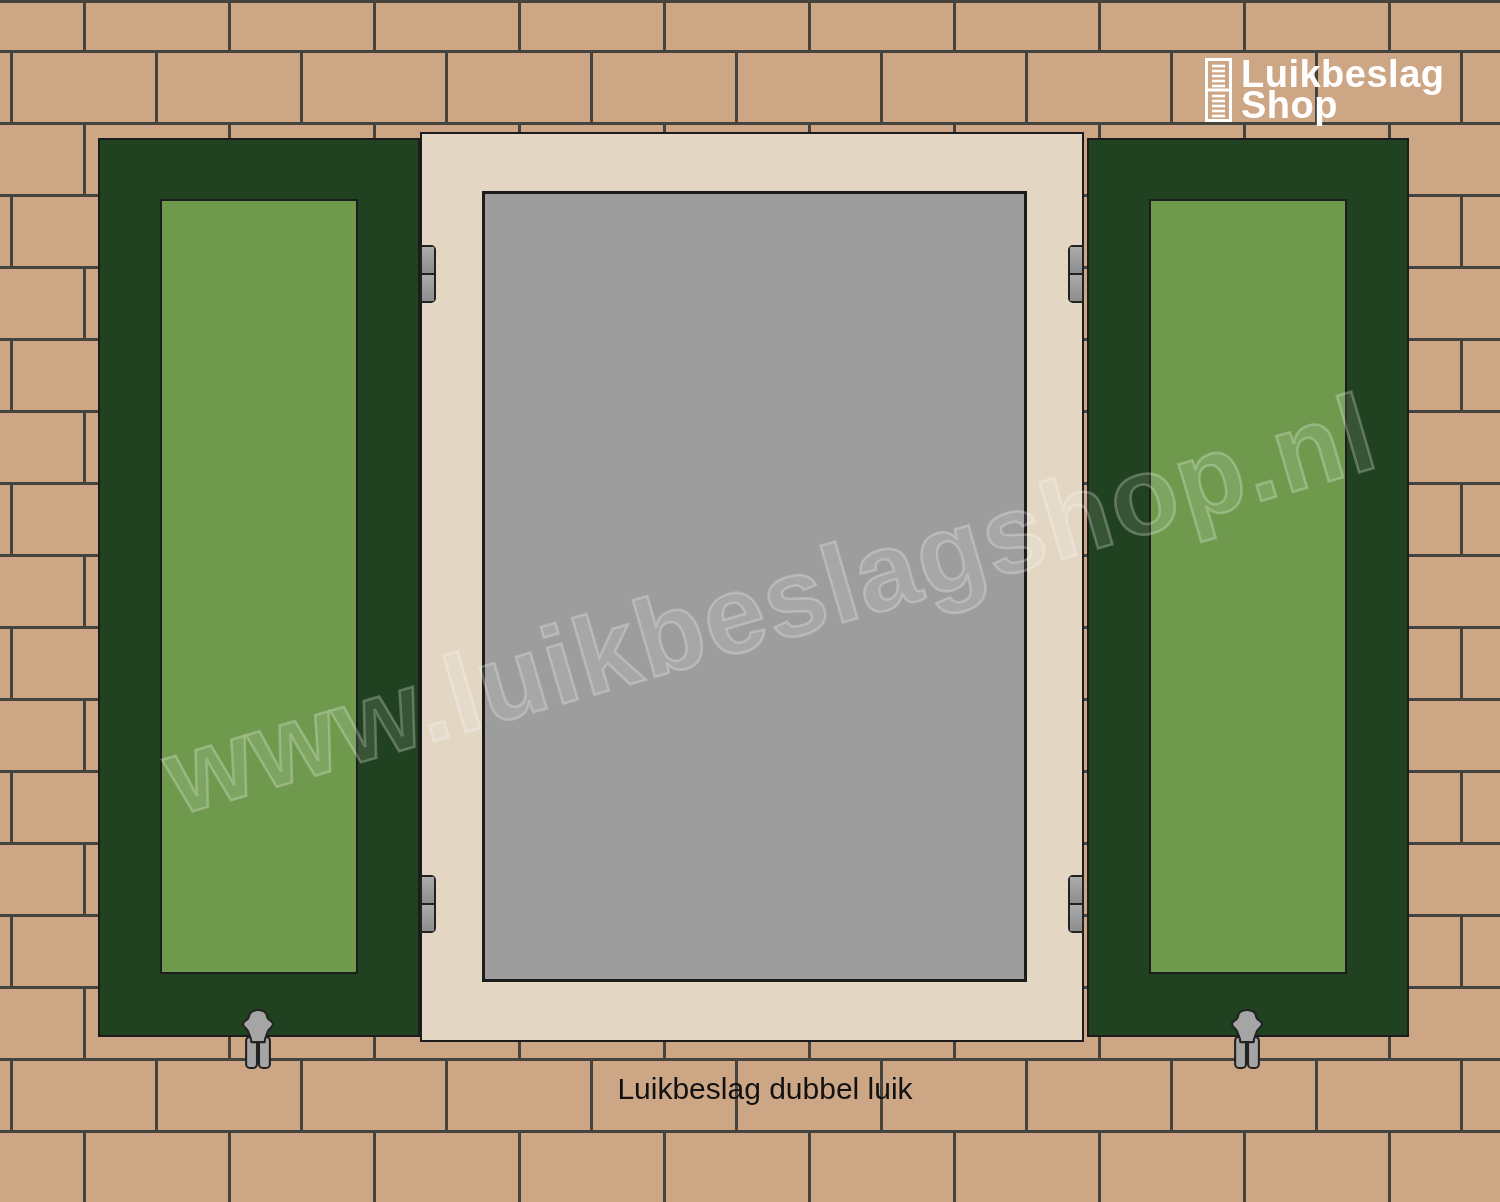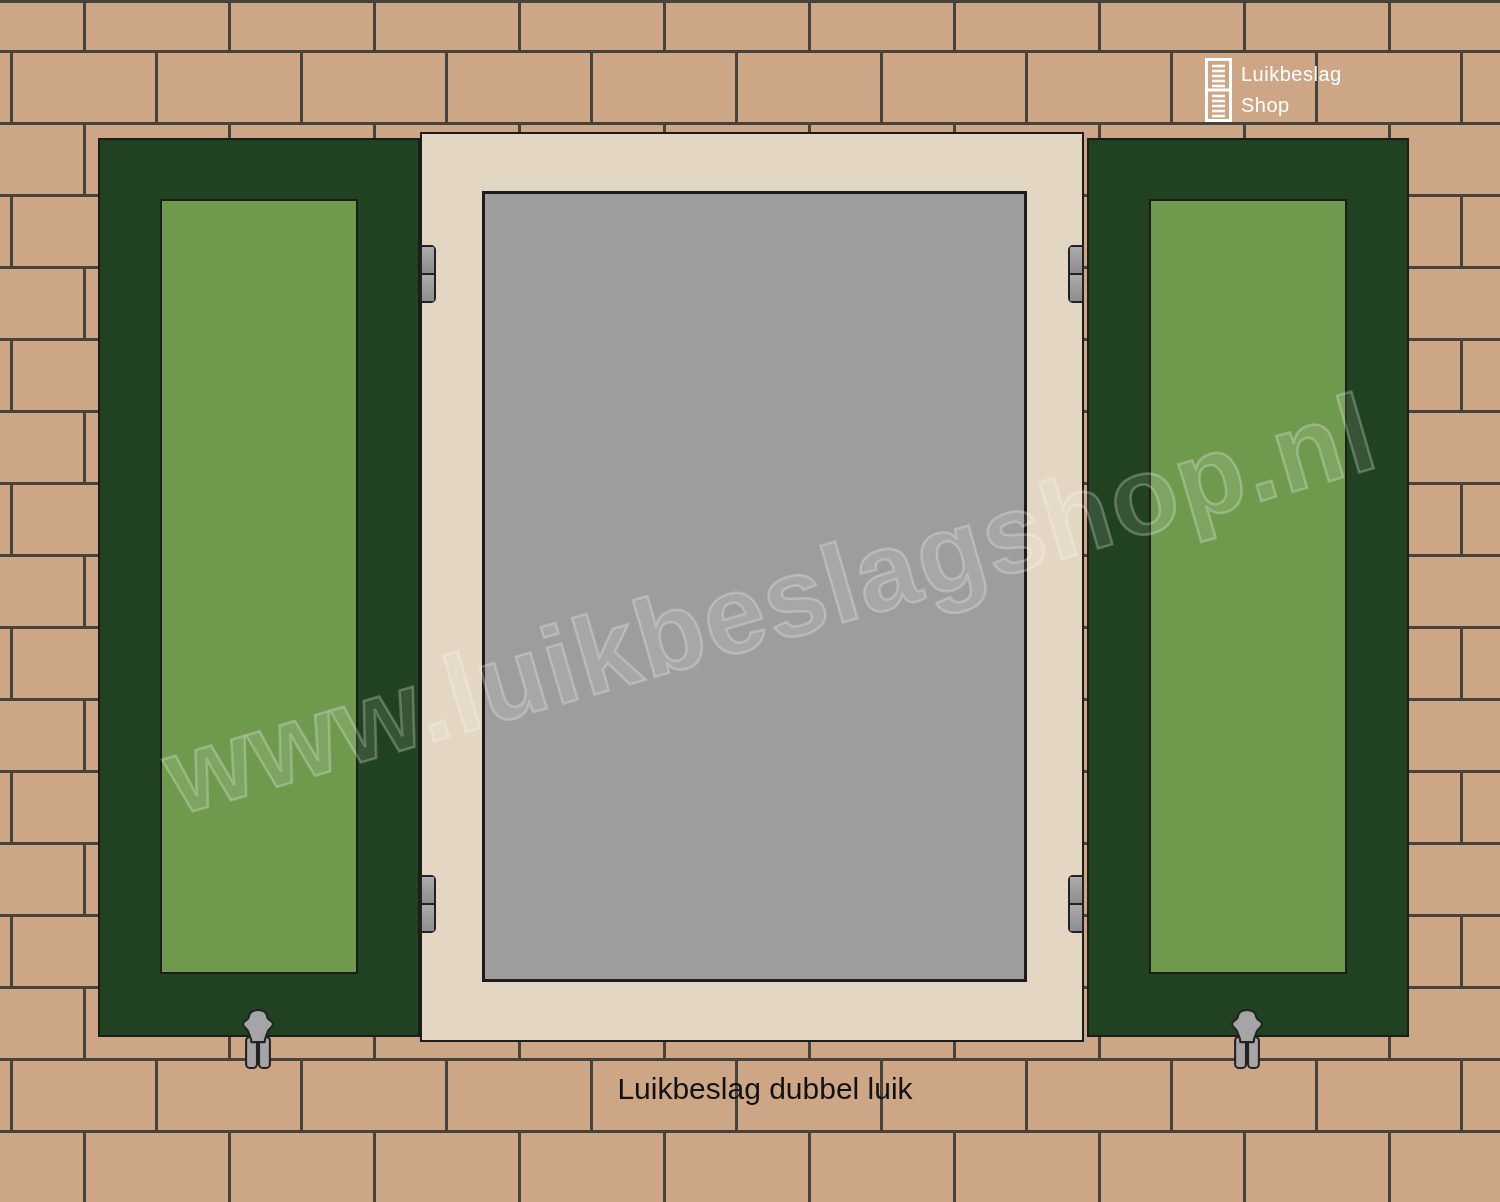--- a/index.html
+++ b/index.html
@@ -78,21 +78,21 @@
     color:rgba(255,255,255,0.10);
     -webkit-text-stroke:2.5px rgba(255,255,255,0.25);
     z-index:50;pointer-events:none;
   }
   
   .logo{
     position:absolute;left:1205px;top:58px;display:flex;align-items:center;gap:9px;z-index:60;
   }
   .logo-text{
     color:var(--logo-white,#ffffff);
-    font-weight:normal;font-size:20px;line-height:31px;letter-spacing:0.5px;
+    font-weight:bold;font-size:38px;line-height:31px;letter-spacing:0.5px;
   }
   
   .caption{
     position:absolute;left:0;top:1072px;width:1530px;
     text-align:center;
     font-size:30px;color:var(--caption-black,#111111);
     z-index:40;
   }
 </style>
 </head>

